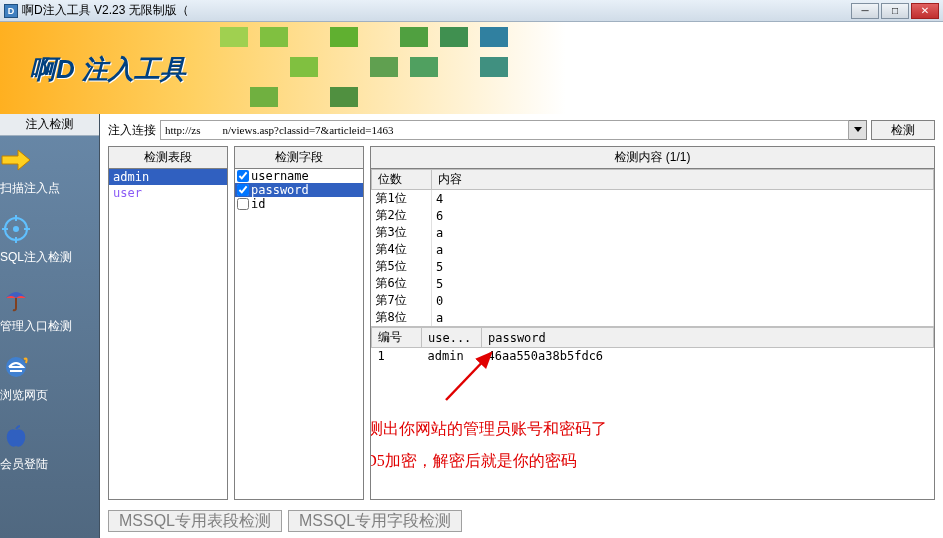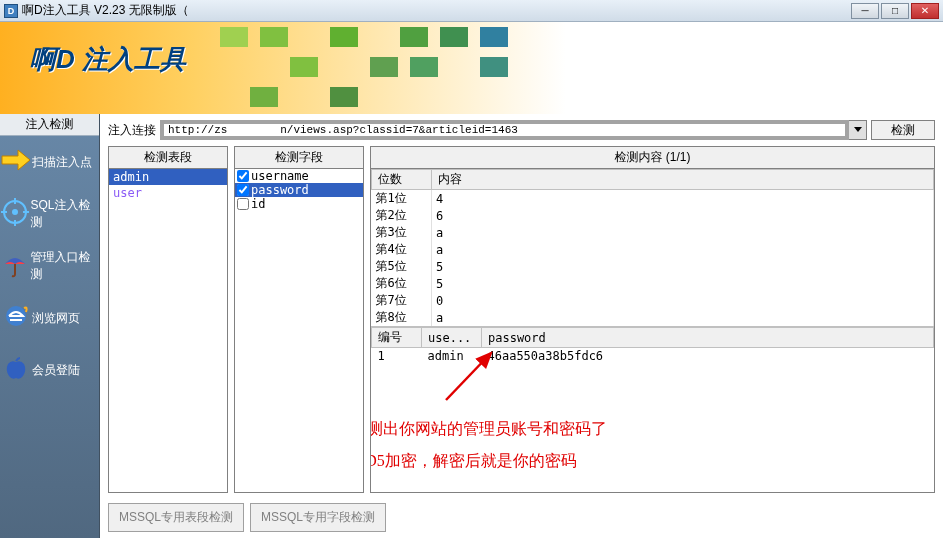--- a/index.html
+++ b/index.html
@@ -6,38 +6,38 @@
 body { font-family: "SimSun", "宋体", sans-serif; font-size: 12px; background: #fff; width: 943px; height: 538px; overflow: hidden; }
 
 .titlebar { height: 22px; background: linear-gradient(to bottom, #e8f0f8, #d0dce8); display: flex; align-items: center; padding: 0 4px; border-bottom: 1px solid #a0b0c0; }
 .titlebar .icon { width: 14px; height: 14px; background: #4080c0; border: 1px solid #205080; margin-right: 4px; display: flex; align-items: center; justify-content: center; color: #fff; font-size: 9px; font-weight: bold; }
 .titlebar .title { flex: 1; font-size: 12px; }
 .titlebar .winbtns { display: flex; gap: 2px; }
 .titlebar .winbtn { width: 28px; height: 16px; border: 1px solid #8090a0; background: linear-gradient(to bottom, #f0f4f8, #d0d8e0); display: flex; align-items: center; justify-content: center; font-size: 10px; cursor: pointer; }
 .titlebar .winbtn.close { background: linear-gradient(to bottom, #e06060, #c03030); color: #fff; border-color: #a02020; }
 
 .header { height: 92px; background: linear-gradient(to right, #ffb020, #ffd060 20%, #fff 60%); position: relative; overflow: hidden; }
-.header .logo { position: absolute; left: 30px; top: 20px; font-size: 26px; font-weight: bold; font-style: italic; color: #004080; font-family: "SimHei", sans-serif; text-shadow: 1px 1px 0 #fff; }
+.header .logo { position: absolute; left: 30px; top: 30px; font-size: 26px; font-weight: bold; font-style: italic; color: #004080; font-family: "SimHei", sans-serif; text-shadow: 1px 1px 0 #fff; }
 .header .blocks { position: absolute; top: 0; left: 200px; right: 0; height: 100%; }
 .header .block { position: absolute; width: 28px; height: 20px; }
 
 .body { display: flex; height: calc(538px - 22px - 92px); }
 
 .sidebar { width: 100px; background: linear-gradient(to bottom, #6888a8, #506880); border-right: 1px solid #405060; }
 .sidebar .tab-label { height: 22px; background: #e8ecf0; color: #000; display: flex; align-items: center; justify-content: center; border-bottom: 1px solid #a0b0c0; font-size: 12px; }
-.sidebar .item { display: flex; flex-direction: row; align-items: center; padding: 8px 0; color: #fff; cursor: pointer; }
+.sidebar .item { display: flex; flex-direction: column; padding: 8px 0; color: #fff; cursor: pointer; }
 .sidebar .item .icn { width: 32px; height: 32px; margin-bottom: 4px; display: flex; align-items: center; justify-content: center; }
 .sidebar .item .lbl { font-size: 12px; }
 
 .main { flex: 1; background: #fff; padding: 6px 8px; display: flex; flex-direction: column; gap: 6px; }
 
 .urlbar { display: flex; align-items: center; gap: 4px; }
 .urlbar .lbl { font-size: 12px; }
 .urlbar .combo { flex: 1; display: flex; }
-.urlbar .combo input { flex: 1; height: 20px; border: 4px solid #a3a3a3; padding: 0 4px; font-family: Liberation Mono, monospace; font-size: 11px; }
+.urlbar .combo input { flex: 1; height: 20px; border: 1px solid #a3a3a3; padding: 0 4px; font-family: Liberation Serif, serif; font-size: 11px; }
 .urlbar .combo .dropbtn { width: 18px; height: 20px; border: 1px solid #808080; border-left: none; background: #e0e0e0; display: flex; align-items: center; justify-content: center; cursor: pointer; }
 .urlbar .detectbtn { width: 64px; height: 20px; border: 1px solid #808080; background: #f0f0f0; cursor: pointer; font-size: 12px; }
 
 .panels { display: flex; gap: 6px; flex: 1; min-height: 0; }
 .panel { border: 1px solid #808080; display: flex; flex-direction: column; }
 .panel .phead { height: 22px; border-bottom: 1px solid #808080; background: #f0f0f0; display: flex; align-items: center; justify-content: center; font-size: 12px; }
 .panel .pbody { flex: 1; background: #fff; overflow: auto; font-family: "SimSun", monospace; font-size: 12px; }
 
 .panel.tables { width: 120px; }
 .panel.tables .row { padding: 1px 4px; cursor: pointer; color: #8b5cf6; }
@@ -59,21 +59,21 @@
 .content-bot { flex: 1; position: relative; }
 .content-bot table { width: 100%; border-collapse: collapse; font-size: 12px; }
 .content-bot th { text-align: left; padding: 1px 6px; border: 1px solid #c0c0c0; background: #f0f0f0; font-weight: normal; }
 .content-bot td { padding: 1px 6px; }
 
 .annot { position: absolute; pointer-events: none; }
 .annot .arrow { position: absolute; }
 .annot .txt { position: absolute; color: #e00000; font-size: 16px; font-family: "SimSun"; white-space: nowrap; }
 
 .bottombar { display: flex; gap: 6px; padding-top: 4px; }
-.bottombar button { height: 29px; padding: 0 10px; border: 1px solid #a0a0a0; background: #f0f0f0; font-size: 12px; color: #808080; cursor: pointer; }
+.bottombar button { height: 22px; padding: 0 10px; border: 1px solid #a0a0a0; background: #f0f0f0; font-size: 16px; color: #808080; cursor: pointer; }
 </style>
 </head>
 <body>
 
 <div class="titlebar">
   <div class="icon">D</div>
   <div class="title">啊D注入工具 V2.23 无限制版（</div>
   <div class="winbtns">
     <div class="winbtn">─</div>
     <div class="winbtn">□</div>

